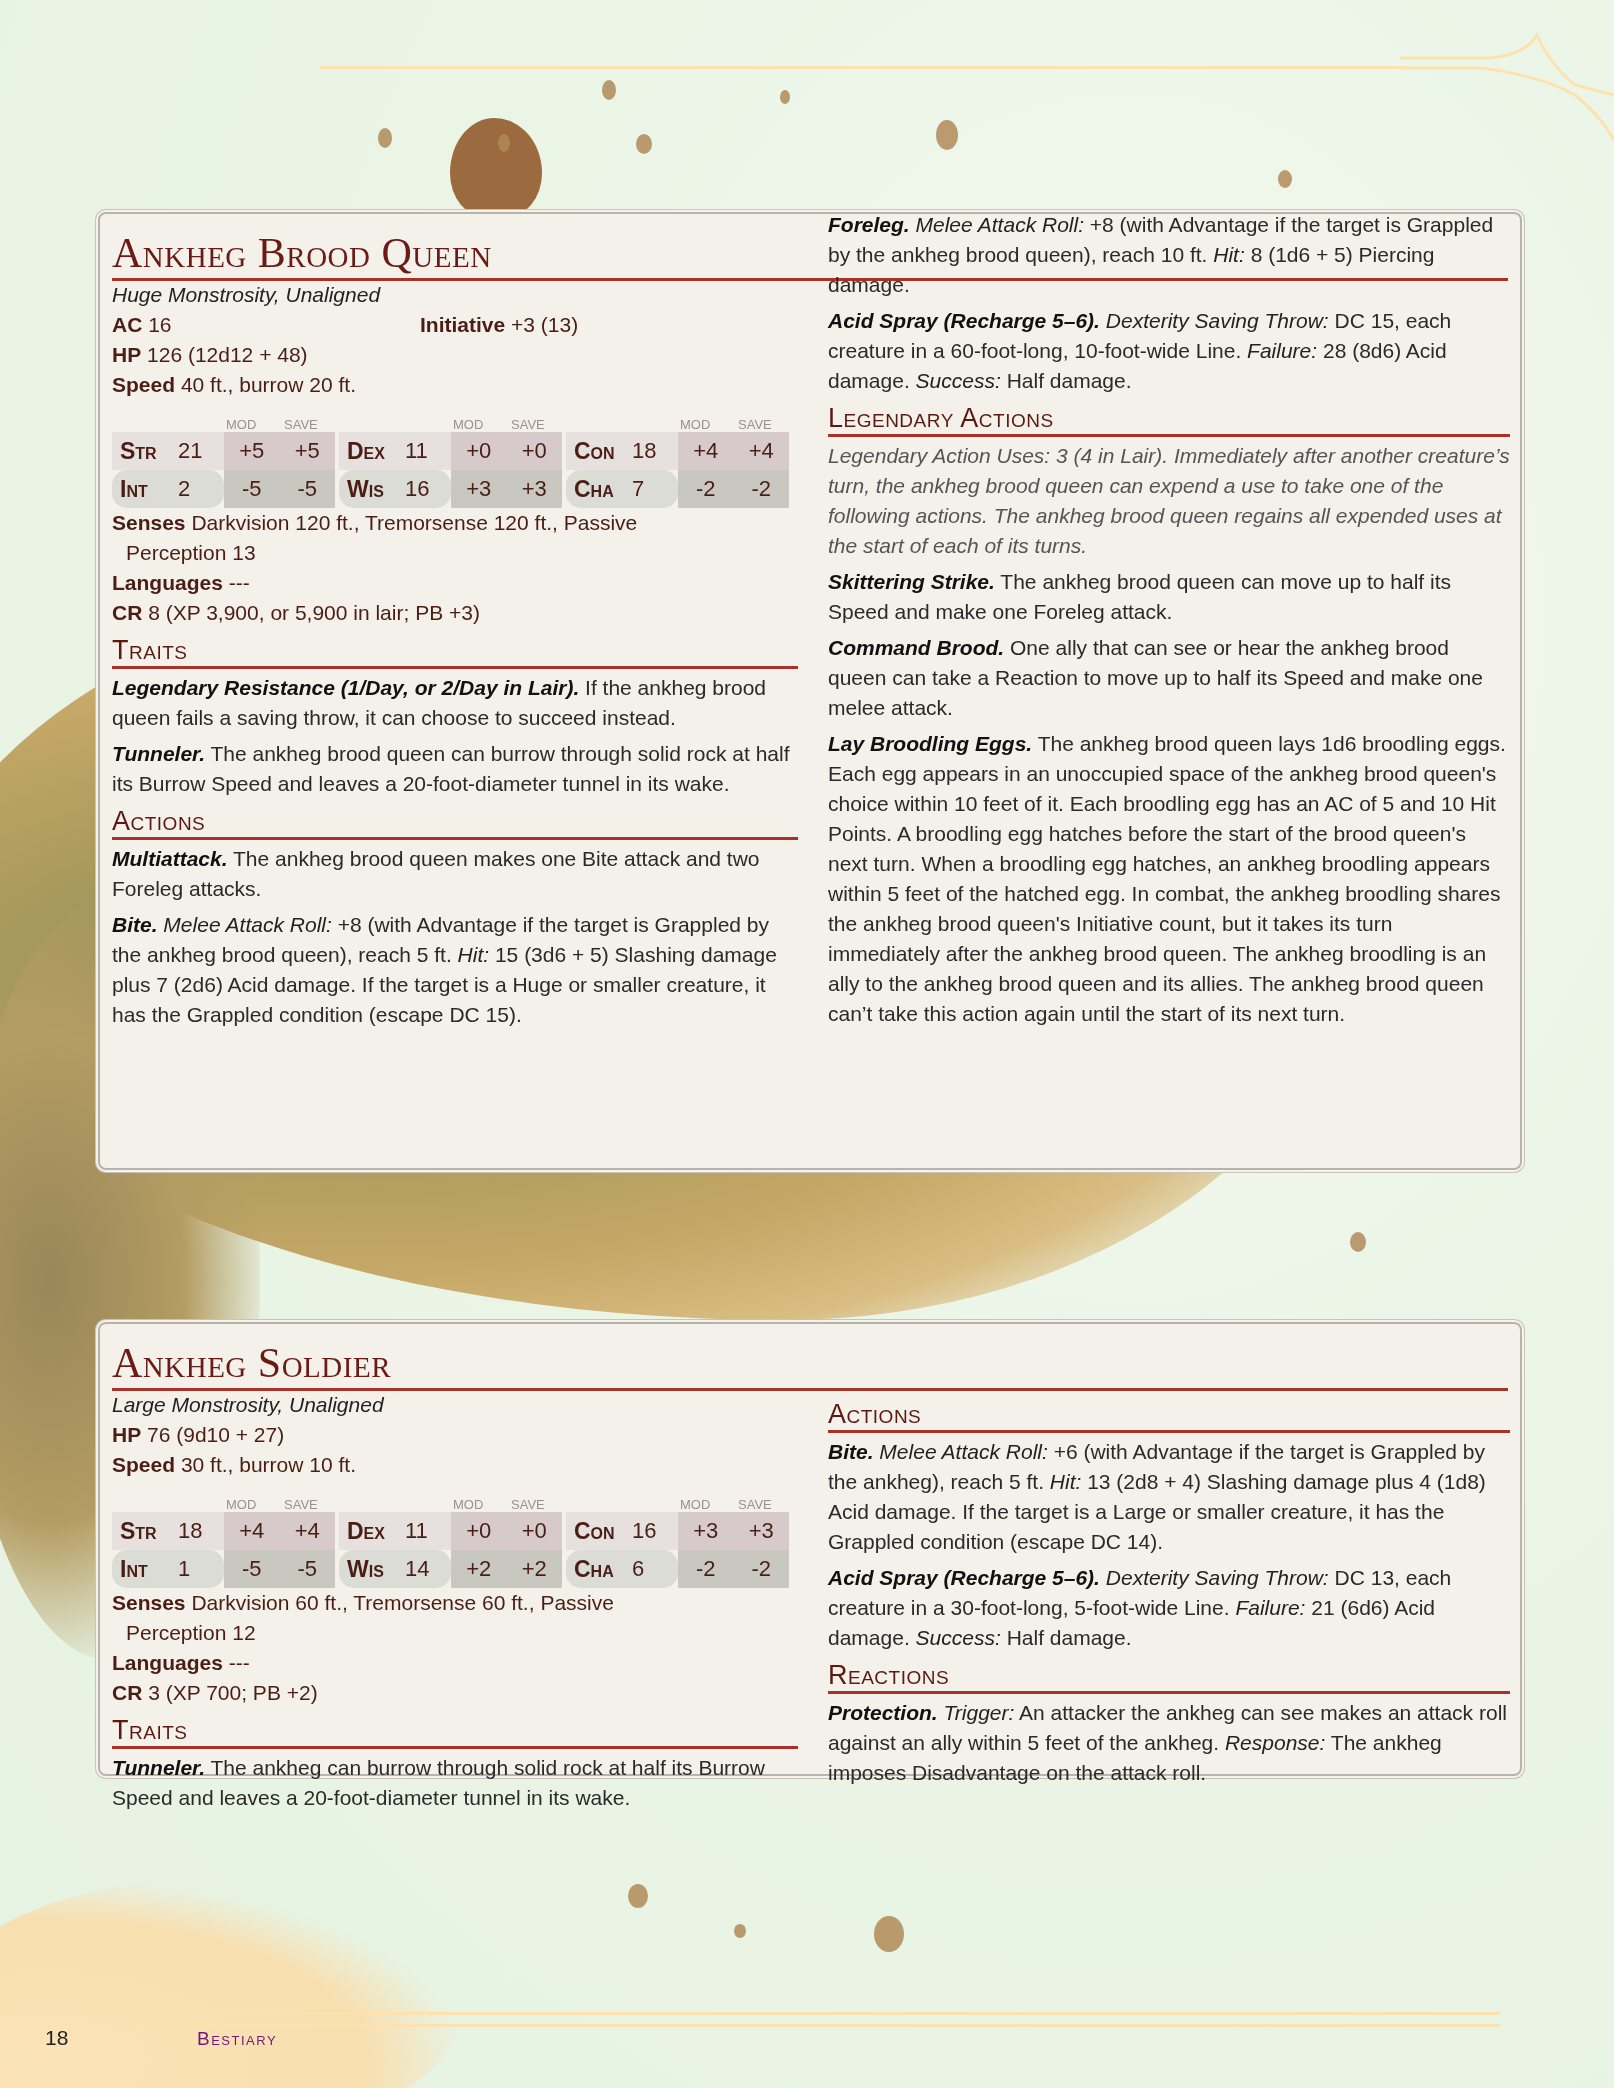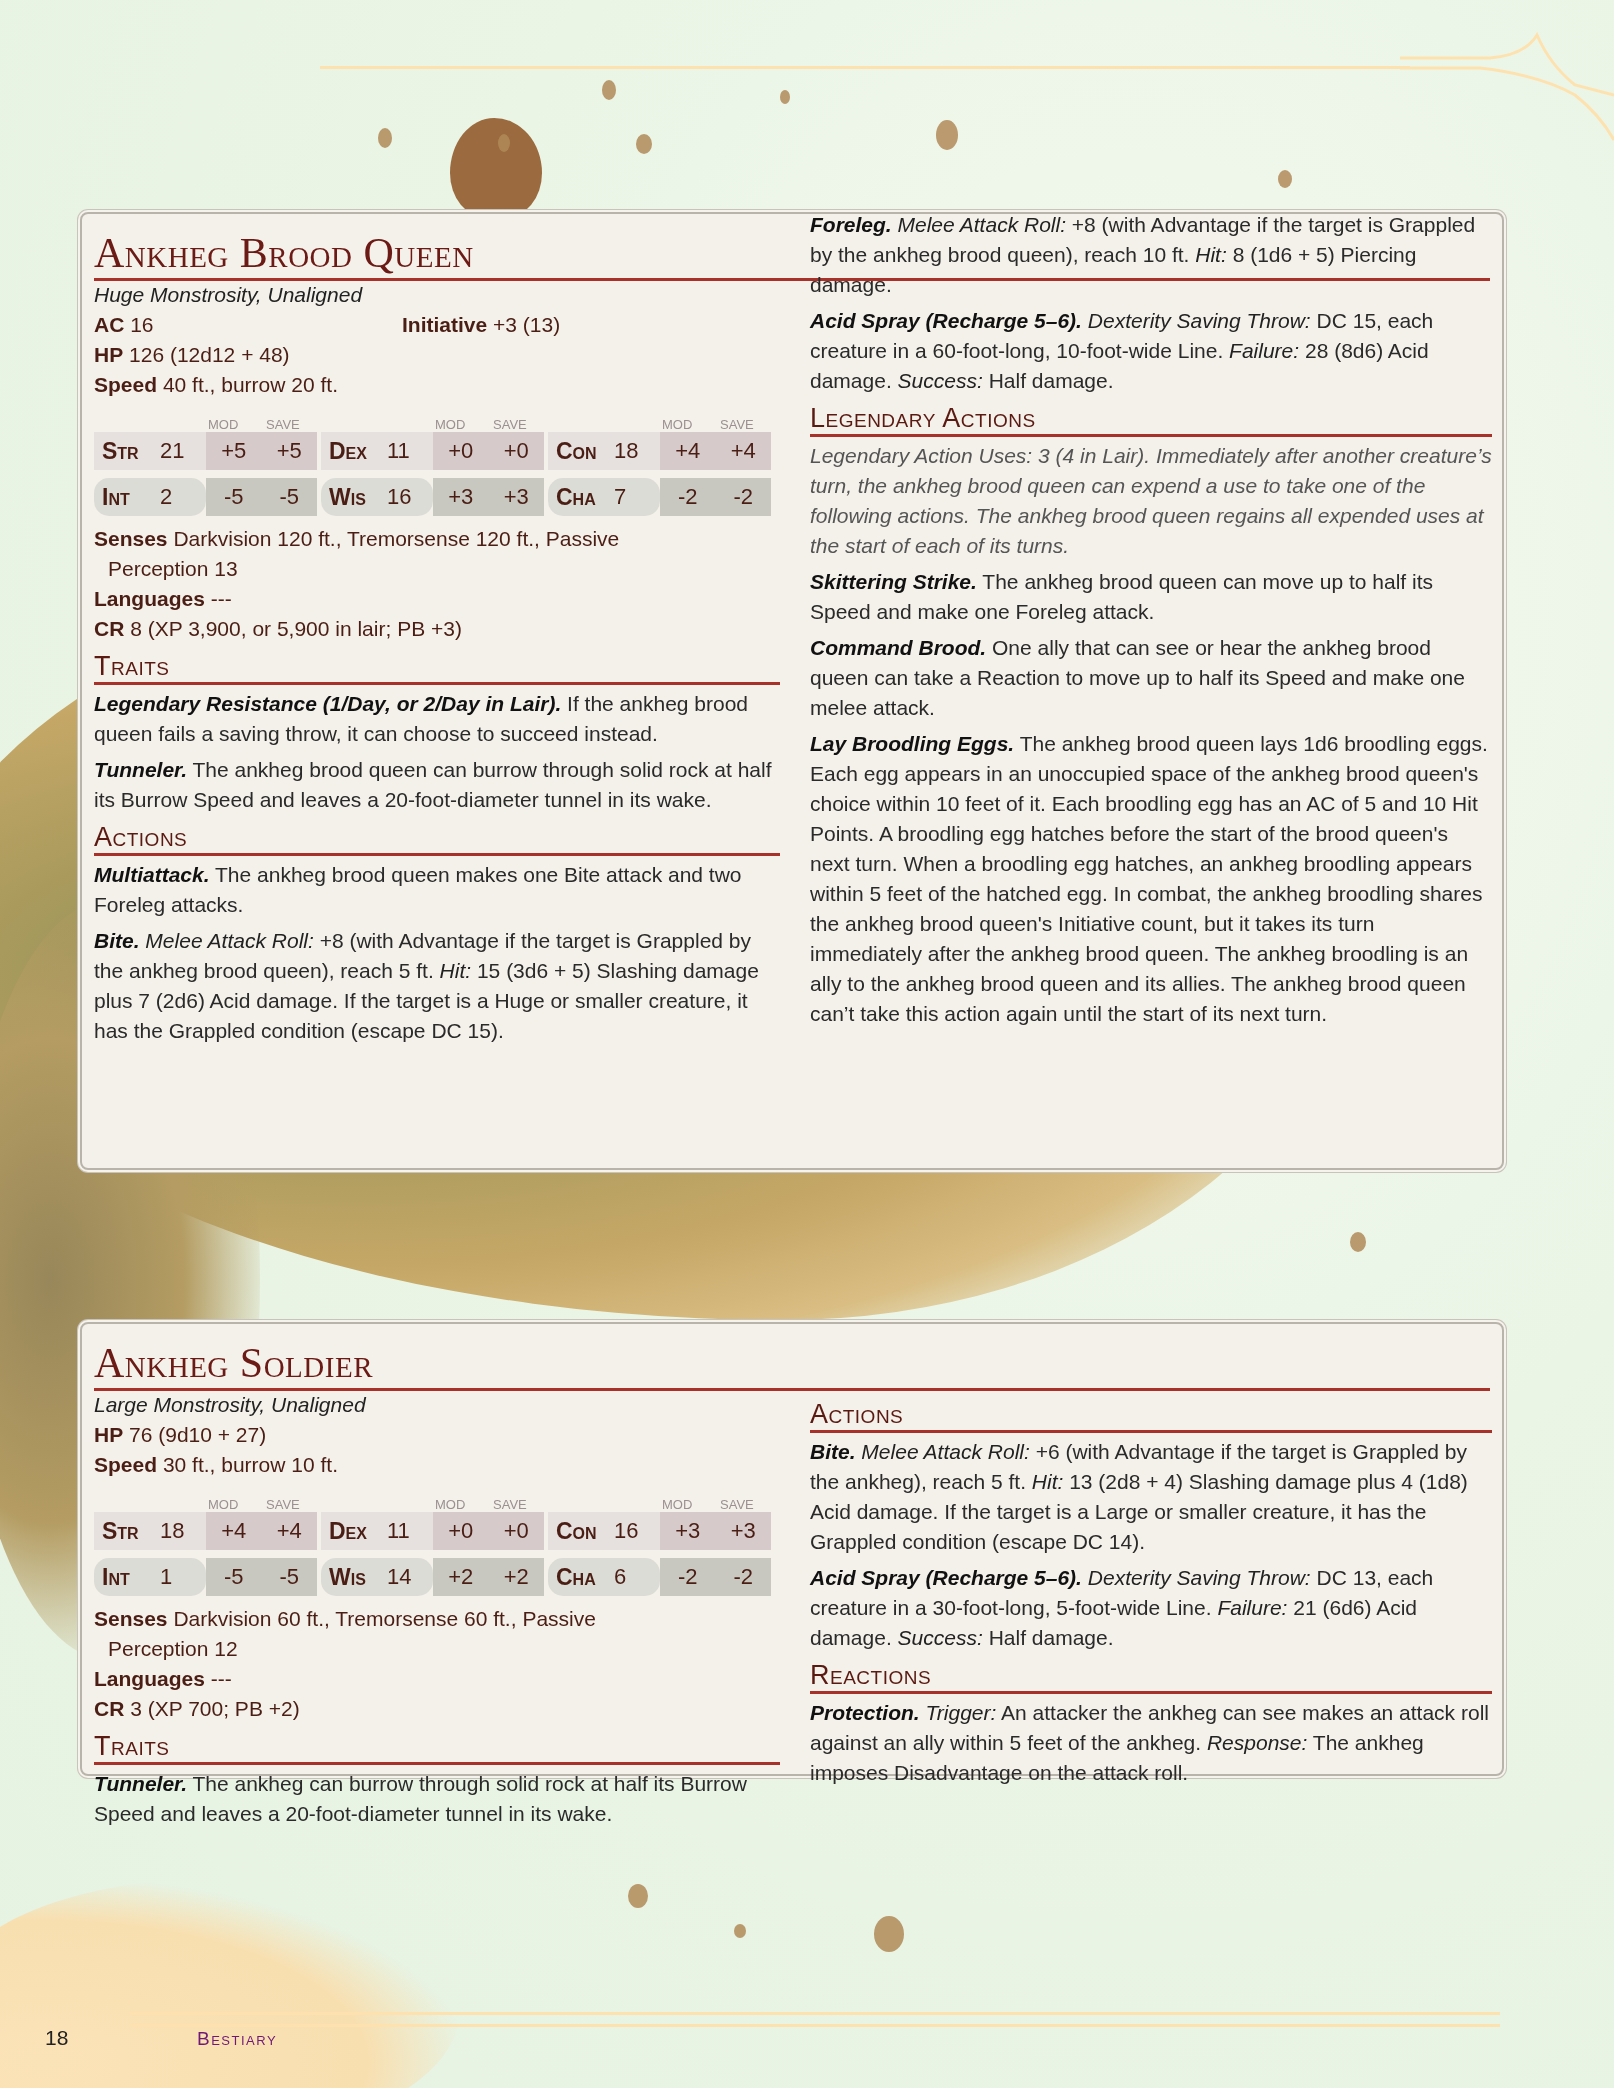--- a/index.html
+++ b/index.html
@@ -26,21 +26,21 @@
   }
   .drop { position:absolute; border-radius:50%; background:#b08a58; opacity:.85; }
   .big-drop {
     position:absolute; left:450px; top:118px; width:92px; height:100px;
     background:#9b6a3e; border-radius:48% 52% 40% 40% / 55% 55% 45% 45%;
   }
   .frame-line { position:absolute; background:#fde2b0; height:3px; }
   .frame-curve { position:absolute; }
 
   .statblock {
-    position:absolute; left:80px; width:1424px;
+    position:absolute; left:98px; width:1424px;
     background:#f4f0ea;
     border:2px solid #b9b4ab;
     box-shadow: 0 0 0 2px #f6f2ec, 0 0 0 3px #c9c4bb;
     border-radius:8px;
     box-sizing:border-box;
   }
   .sb-title {
     position:absolute; left:12px; right:12px; top:16px;
     font-family:"Liberation Serif", serif; font-variant: small-caps;
     font-size:42px; color:#6b1a15; letter-spacing:.5px;
@@ -49,21 +49,21 @@
   .col { position:absolute; font-size:21px; line-height:30px; color:#2a2a2a; }
   .col.left { left:12px; width:686px; }
   .col.right { left:728px; width:682px; }
   .meta { font-style:italic; color:#222; }
   .stat-line { color:#4a1e14; }
   .stat-line b { color:#4a1e14; }
   .row2 { position:relative; height:30px; }
   .row2 .r { position:absolute; left:308px; top:0; }
   .abil-head { position:relative; height:22px; font-size:13px; color:#9a9090; margin-top:10px; }
   .abil-head span { position:absolute; top:0; }
-  .abil-row { position:relative; height:38px; margin-bottom:8px; }
+  .abil-row { position:relative; height:38px; }
   .abil {
     position:absolute; top:0; height:38px; width:223px; display:flex; align-items:center;
     font-size:22px; color:#4a1e14;
   }
   .abil .name { width:58px; padding-left:8px; font-weight:bold; font-variant:small-caps; font-size:23px; }
   .abil .score { width:46px; }
   .abil .mod, .abil .save { width:58px; text-align:center; }
   .phys .lt { background:#e6e0de; }
   .phys .dk { background:#d6cacb; }
   .ment .lt { background:#dcdcd6;border-radius:15px; }

